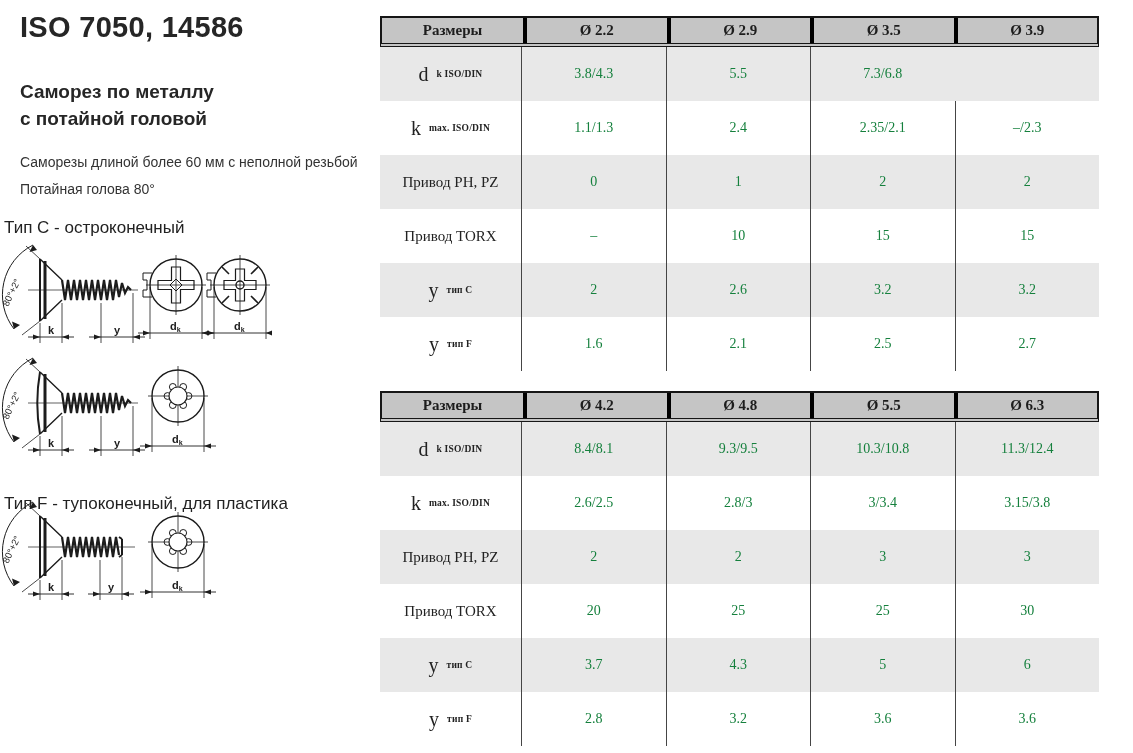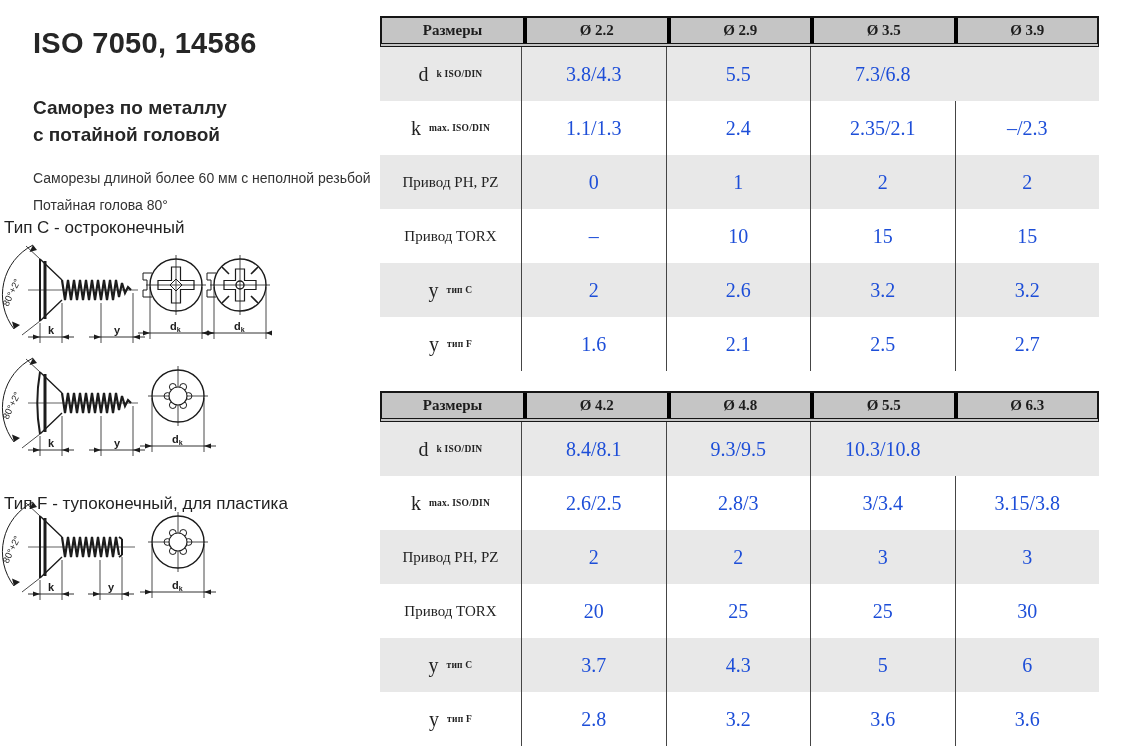--- a/index.html
+++ b/index.html
@@ -1,19 +1,19 @@
 <!DOCTYPE html>
 <html><head>
 <meta charset="utf-8">
 <style>
   html,body{margin:0;padding:0;background:#fff;}
   .page{position:relative;width:1133px;height:753px;background:#ffffff;overflow:hidden;
         font-family:"Liberation Sans","DejaVu Sans",sans-serif;color:#262626;}
   
-  .left{position:absolute;left:20px;top:28px;width:355px;margin-left:13px;}
+  .left{position:absolute;left:20px;top:12px;width:355px;}
   .title{font-size:29px;font-weight:bold;letter-spacing:.3px;margin:0;line-height:1.1;}
   .din{font-size:19px;font-weight:bold;margin-top:8px;color:#2c2c2c;}
   .prod{font-size:19px;font-weight:bold;line-height:1.45;margin-top:34px;}
   .desc{font-size:14px;line-height:1.95;margin-top:16px;color:#333;}
   .typehead{font-size:17px;font-weight:normal;color:#222;}
   .typehead.c{position:absolute;left:4px;top:218px;width:340px;}
   .typehead.f{position:absolute;left:4px;top:494px;width:350px;}
   .drw{position:absolute;left:0;}
   .drw1{top:243px;width:272px;height:112px;}
   .drw2{top:356px;width:232px;height:104px;}
@@ -28,21 +28,21 @@
   .dim-table.t1{top:16px;}
   .dim-table.t2{top:391px;}
   .thead{display:grid;grid-template-columns:141px repeat(4,1fr);
          background:#c5c5c5;border:2px solid #161616;border-bottom:4px double #161616;
          height:25px;align-items:center;}
   .th{font-size:15px;font-weight:bold;text-align:center;color:#1d1d1d;height:100%;
       display:flex;align-items:center;justify-content:center;}
   .th + .th{border-left:4px solid #000000;}
   .trow{display:grid;grid-template-columns:141px repeat(4,1fr);height:54px;align-items:stretch;}
   .trow.shade{background:#e8e8e8;}
-  .td{display:flex;align-items:center;justify-content:center;font-size:20px;color:#1d4ed8;}
+  .td{display:flex;align-items:center;justify-content:center;font-size:14px;color:#15803d;}
   .td + .td{border-left:1px solid #454545;}
   .tlabel{font-size:15px;color:#222;}
   .tlabel .big{font-size:20px;line-height:1;}
   .tlabel sub{font-size:9.5px;font-weight:bold;letter-spacing:.2px;margin-left:8px;}
 </style>
 </head>
 <body>
 
 <div class="page">
 
@@ -266,20 +266,21 @@
           <div class="th">Ø 6.3</div>
         </div>
         <div class="trow shade">
           <div class="td tlabel">
             <span class="big">d</span>
             <sub>k ISO/DIN</sub>
           </div>
           <div class="td tval">8.4/8.1</div>
           <div class="td tval">9.3/9.5</div>
           <div class="td tval">10.3/10.8</div>
+          <div class="td tval">11.3/12.4</div>
         </div>
         <div class="trow">
           <div class="td tlabel">
             <span class="big">k</span>
             <sub>max. ISO/DIN</sub>
           </div>
           <div class="td tval">2.6/2.5</div>
           <div class="td tval">2.8/3</div>
           <div class="td tval">3/3.4</div>
           <div class="td tval">3.15/3.8</div>

